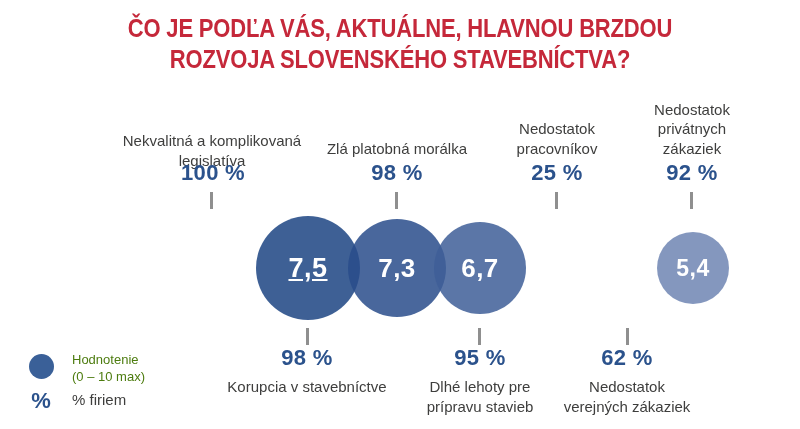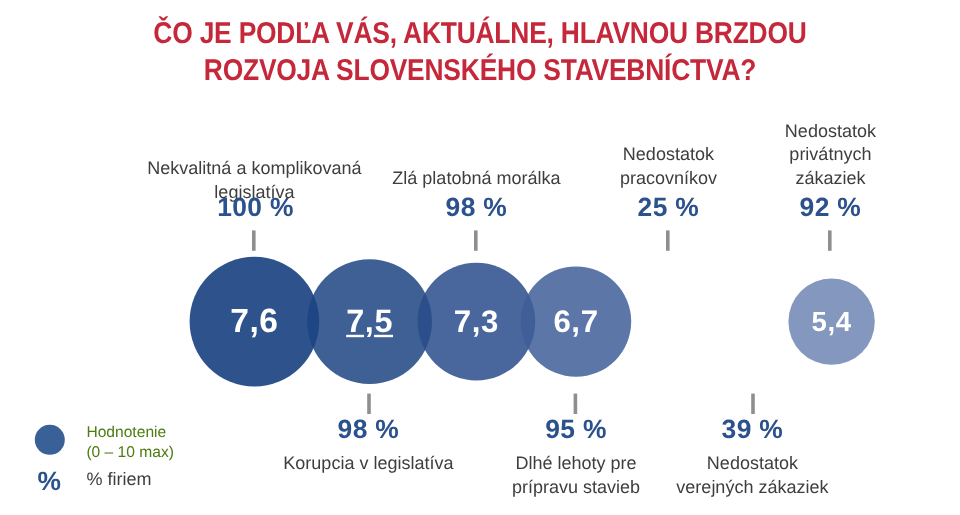--- a/index.html
+++ b/index.html
@@ -55,52 +55,48 @@
 pracovníkov</div>
   <div class="pct" style="left:557px;top:160px;">25 %</div>
   <div class="tick" style="left:555px;top:192px;"></div>
 
   <div class="label" style="left:692px;bottom:271px;">Nedostatok
 privátnych
 zákaziek</div>
   <div class="pct" style="left:692px;top:160px;">92 %</div>
   <div class="tick" style="left:690px;top:192px;"></div>
 
-  <div class="bubble" style="left:158px;top:214px;width:108px;height:108px;">
-    <div class="disc" style="background: rgba(9, 53, 120, 0.85);"></div>
-    <div class="num" style="font-size:28px;">7,6</div>
-  </div>
   <div class="bubble" style="left:256px;top:216px;width:104px;height:104px;">
     <div class="disc" style="background: rgba(28, 68, 131, 0.85);"></div>
     <div class="num" style="font-size:27px;text-decoration:underline;">7,5</div>
   </div>
   <div class="bubble" style="left:348px;top:219px;width:98px;height:98px;">
     <div class="disc" style="background: rgba(41, 76, 139, 0.85);"></div>
     <div class="num" style="font-size:26px;">7,3</div>
   </div>
   <div class="bubble" style="left:434px;top:222px;width:92px;height:92px;">
     <div class="disc" style="background: rgba(62, 94, 152, 0.85);"></div>
     <div class="num" style="font-size:26px;">6,7</div>
   </div>
   <div class="bubble" style="left:657px;top:232px;width:72px;height:72px;text-align:center;">
     <div class="disc" style="background: rgba(110, 133, 179, 0.85);"></div>
     <div class="num" style="font-size:23px;">5,4</div>
   </div>
 
   <div class="tick" style="left:306px;top:328px;"></div>
   <div class="pct" style="left:307px;top:345px;">98 %</div>
-  <div class="label" style="left:307px;top:377px;">Korupcia v legislatíva</div>
+  <div class="label" style="left:307px;top:377px;">Korupcia v stavebníctve</div>
 
   <div class="tick" style="left:478px;top:328px;"></div>
   <div class="pct" style="left:480px;top:345px;">95 %</div>
   <div class="label" style="left:480px;top:377px;">Dlhé lehoty pre
 prípravu stavieb</div>
 
   <div class="tick" style="left:626px;top:328px;"></div>
-  <div class="pct" style="left:627px;top:345px;">39 %</div>
+  <div class="pct" style="left:627px;top:345px;">62 %</div>
   <div class="label" style="left:627px;top:377px;">Nedostatok
 verejných zákaziek</div>
 
   <div class="legend-disc"></div>
   <div class="legend-rating">Hodnotenie
 (0 – 10 max)</div>
   <div class="legend-pct-symbol">%</div>
   <div class="legend-pct-label">% firiem</div>
 
 </div>

